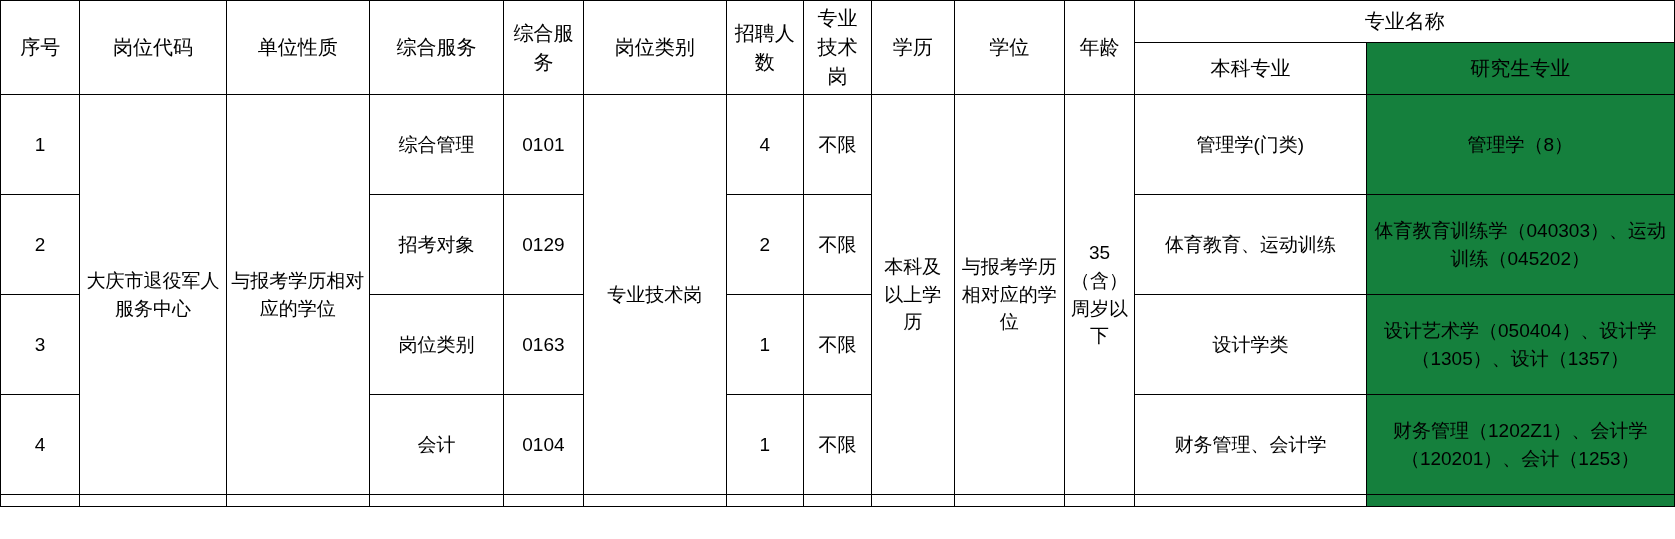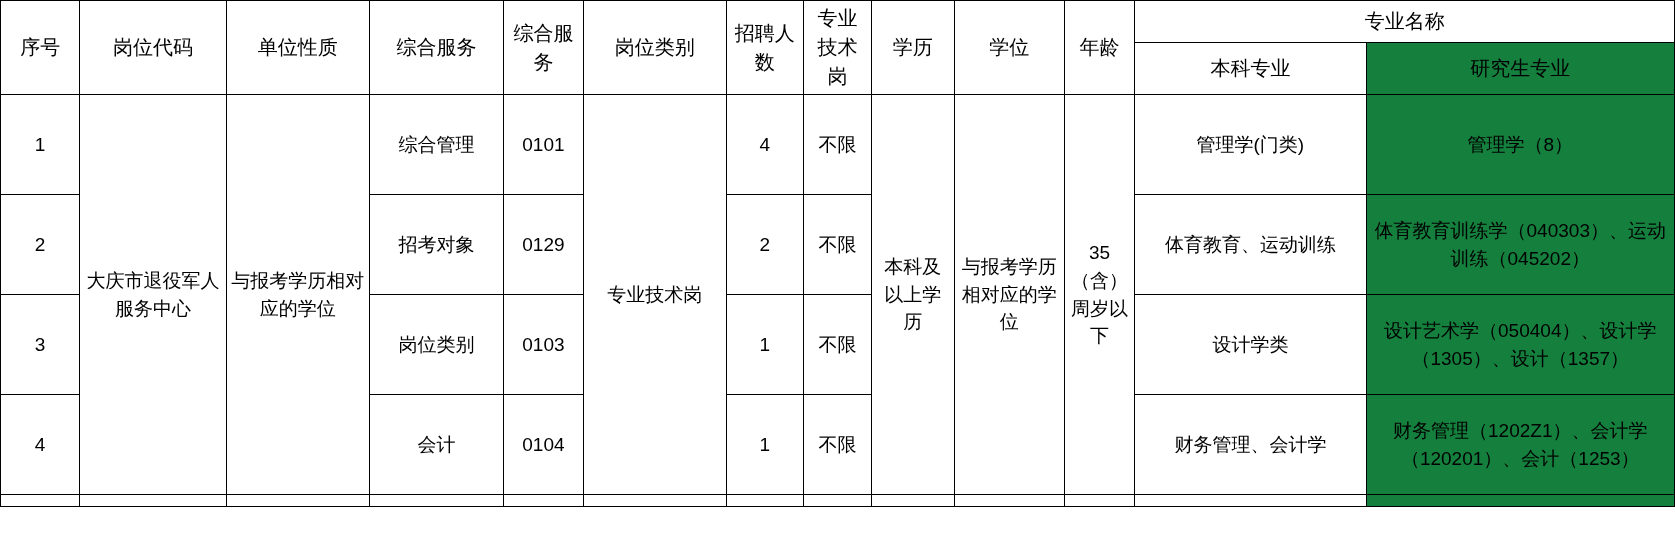--- a/index.html
+++ b/index.html
@@ -116,21 +116,21 @@
       <td>招考对象</td>
       <td>0129</td>
       <td>2</td>
       <td>不限</td>
       <td>体育教育、运动训练</td>
       <td class="cell-hl">体育教育训练学（040303）、运动训练（045202）</td>
     </tr>
     <tr class="r-body">
       <td>3</td>
       <td>岗位类别</td>
-      <td>0103</td>
+      <td>0163</td>
       <td>1</td>
       <td>不限</td>
       <td>设计学类</td>
       <td class="cell-hl">设计艺术学（050404）、设计学（1305）、设计（1357）</td>
     </tr>
     <tr class="r-body">
       <td>4</td>
       <td>会计</td>
       <td>0104</td>
       <td>1</td>

